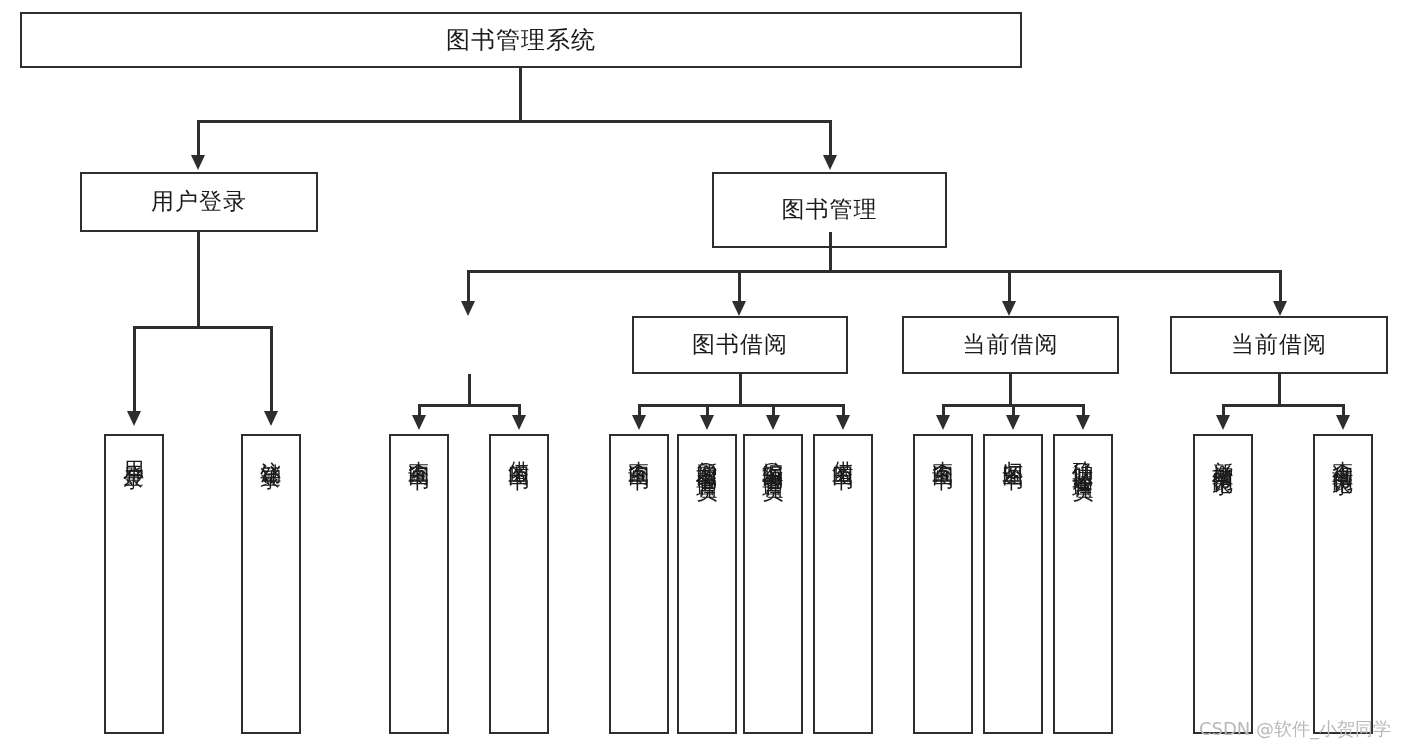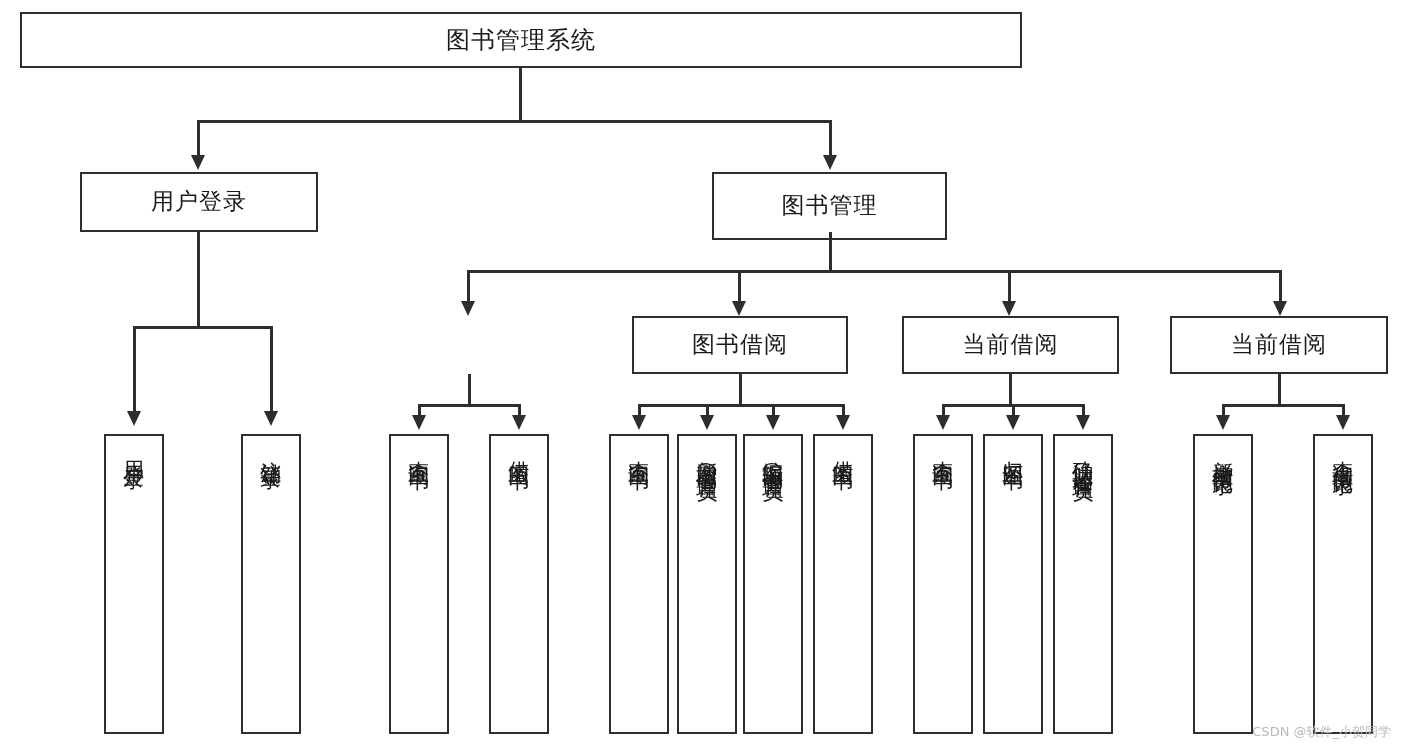--- a/index.html
+++ b/index.html
@@ -68,21 +68,21 @@
     height: 0;
     border-left: 7px solid transparent;
     border-right: 7px solid transparent;
     border-top: 15px solid #2e2e2e;
   }
   
   #watermark {
     position: absolute;
     right: 14px;
     bottom: 6px;
-    font-size: 13px;
+    font-size: 18px;
     color: #b9b9b9;
     font-family: "DejaVu Sans", "Liberation Sans", sans-serif;
     white-space: nowrap;
     pointer-events: none;
     user-select: none;
   }
 </style>
 </head>
 <body>
 
@@ -99,21 +99,21 @@
   <div class="conn vline" style="left:197px; top:120px; height:36px;"></div>
   <div class="arrow" style="left:191px; top:155px;"></div>
 
   <div class="conn vline" style="left:829px; top:120px; height:36px;"></div>
   <div class="arrow" style="left:823px; top:155px;"></div>
 
   <div class="node horiz" style="left:80px; top:172px; width:238px; height:60px;">
     <span class="label">用户登录</span>
   </div>
 
-  <div class="node horiz" style="left:712px; top:172px; width:235px; height:68px;">
+  <div class="node horiz" style="left:712px; top:172px; width:235px; height:76px;">
     <span class="label">图书管理</span>
   </div>
 
   <div class="conn vline" style="left:197px; top:232px; height:96px;"></div>
   <div class="conn hline" style="left:133px; top:326px; width:137px;"></div>
   <div class="conn vline" style="left:133px; top:326px; height:86px;"></div>
   <div class="arrow" style="left:127px; top:411px;"></div>
   <div class="conn vline" style="left:270px; top:326px; height:86px;"></div>
   <div class="arrow" style="left:264px; top:411px;"></div>
 

